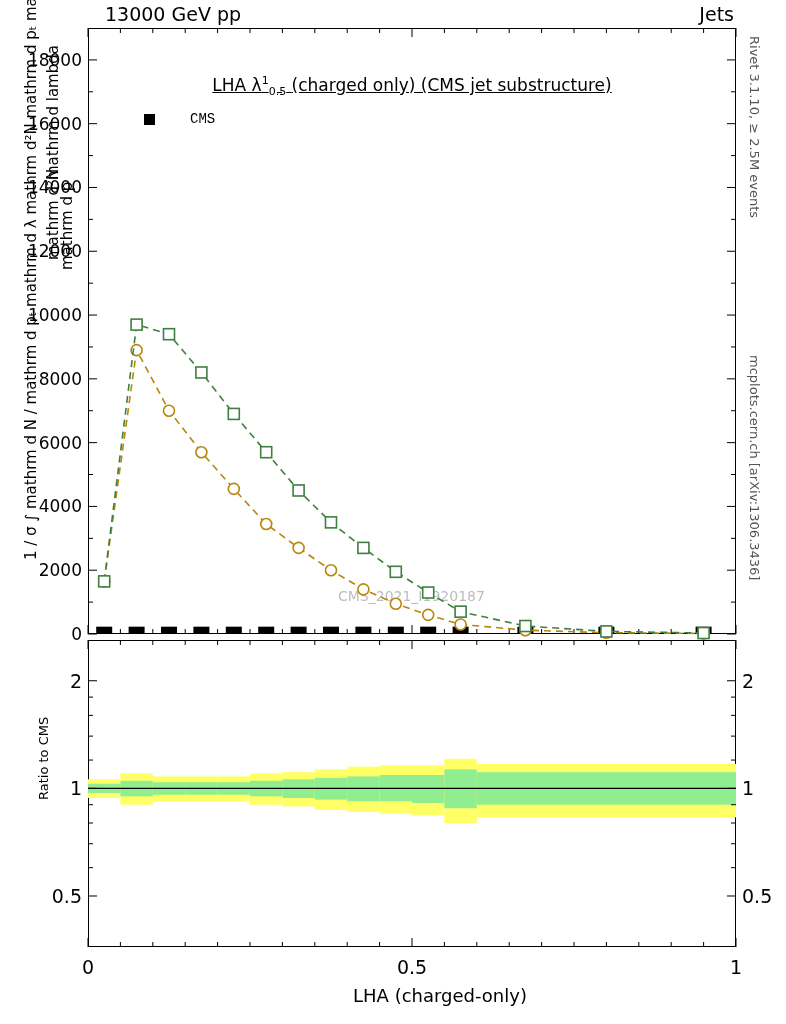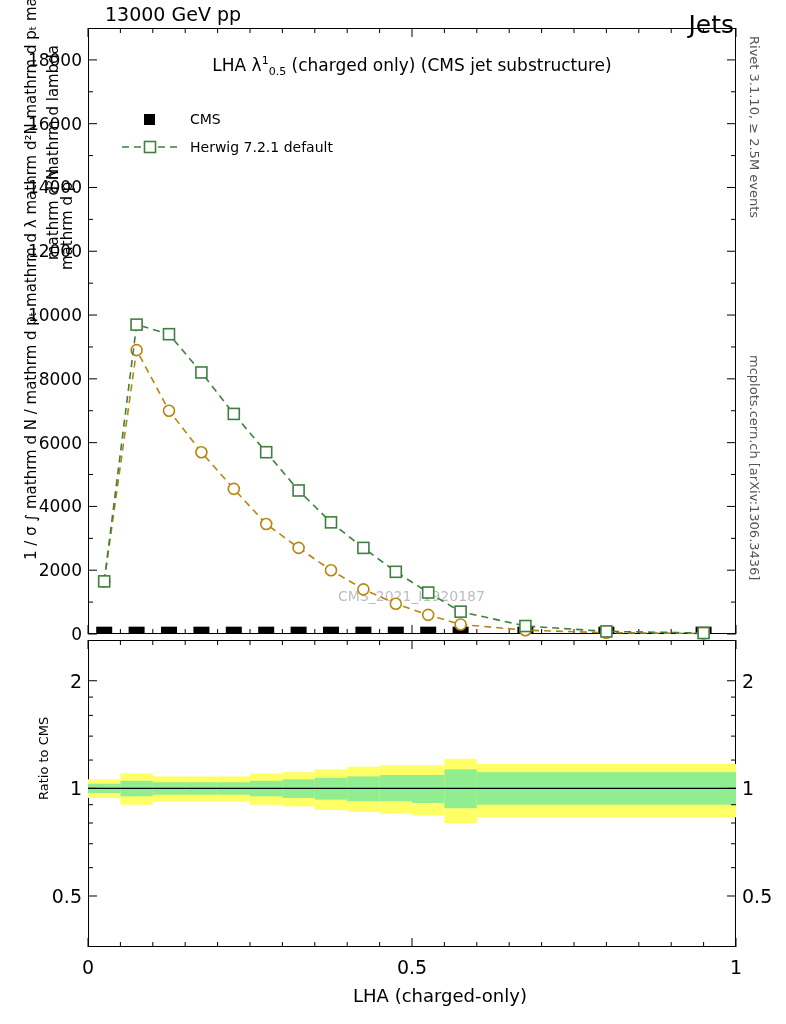--- a/index.html
+++ b/index.html
@@ -21,22 +21,22 @@
     width: 786px; height: 1024px;
   }
   
   .hdr-left {
     position: absolute;
     left: 105px; top: 3px;
     font-size: 19px;
   }
   .hdr-right {
     position: absolute;
-    right: 52px; top: 10px;
-    font-size: 25px;
+    right: 52px; top: 3px;
+    font-size: 19px;
   }
   
   .rot {
     position: absolute;
     transform-origin: left top;
     white-space: nowrap;
     font-size: 13px;
     color: #555555;
   }
   
@@ -49,37 +49,39 @@
     left: 88px; top: 28px;
     width: 648px; height: 606px;
   }
   #ratio-frame {
     left: 88px; top: 640px;
     width: 648px; height: 307px;
   }
   
   .plot-title {
     position: absolute;
-    left: 88px; top: 54px;
+    left: 88px; top: 74px;
     width: 648px;
     text-align: center;
     font-size: 17px;
+    text-decoration: underline;
   }
   .plot-title .sup { font-size: 11px; vertical-align: super; }
   .plot-title .sub { font-size: 11px; vertical-align: sub; }
   
   .legend {
     position: absolute;
     left: 120px; top: 105px;
     font-size: 14px;
   }
   .legend-row {
     display: flex;
     align-items: center;
     height: 28px;
+    font-family: Liberation Mono, monospace;
   }
   .legend-marker {
     width: 62px;
     height: 20px;
     position: relative;
     margin-right: 8px;
     flex: 0 0 62px;
   }
   .legend-label { white-space: nowrap; }
   
@@ -133,29 +135,20 @@
   </div>
 
   <div class="legend">
     <div class="legend-row">
       <span class="legend-marker">
         <svg width="62" height="20">
           <rect x="24" y="5" width="11" height="11" fill="#000000"></rect>
         </svg>
       </span>
       <span class="legend-label">CMS</span>
-    </div>
-    <div class="legend-row">
-      <span class="legend-marker">
-        <svg width="62" height="20">
-          <line x1="2" y1="10" x2="60" y2="10" stroke="#3f7f3f" stroke-width="1.6" stroke-dasharray="7,5"></line>
-          <rect x="24.5" y="4.5" width="11" height="11" fill="#ffffff" stroke="#3f7f3f" stroke-width="1.6"></rect>
-        </svg>
-      </span>
-      <span class="legend-label">Herwig 7.2.1 default</span>
     </div>
   </div>
 
   <div class="ylabel-main" style="left:22px; top:560px; transform: rotate(-90deg);">1 / σ ∫ mathrm d N / mathrm d pₜ mathrm d λ mathrm d²N mathrm d pₜ mathrm d lambda</div>
   <div class="ylabel-main" style="left:44px; top:260px; transform: rotate(-90deg); font-size:15px;">mathrm d²N</div>
   <div class="ylabel-main" style="left:58px; top:270px; transform: rotate(-90deg); font-size:15px;">mathrm d p</div>
   <div class="ylabel-main" style="left:44px; top:180px; transform: rotate(-90deg); font-size:15px;">mathrm d lambda</div>
 
   <div class="ylabel-ratio" style="left:36px; top:800px; transform: rotate(-90deg);">Ratio to CMS</div>
 

